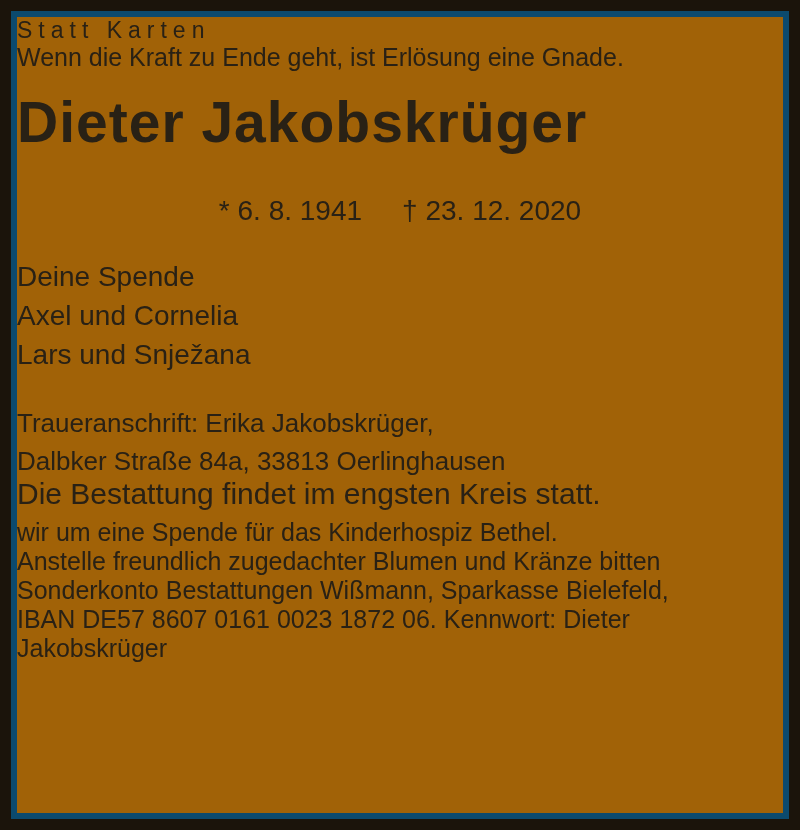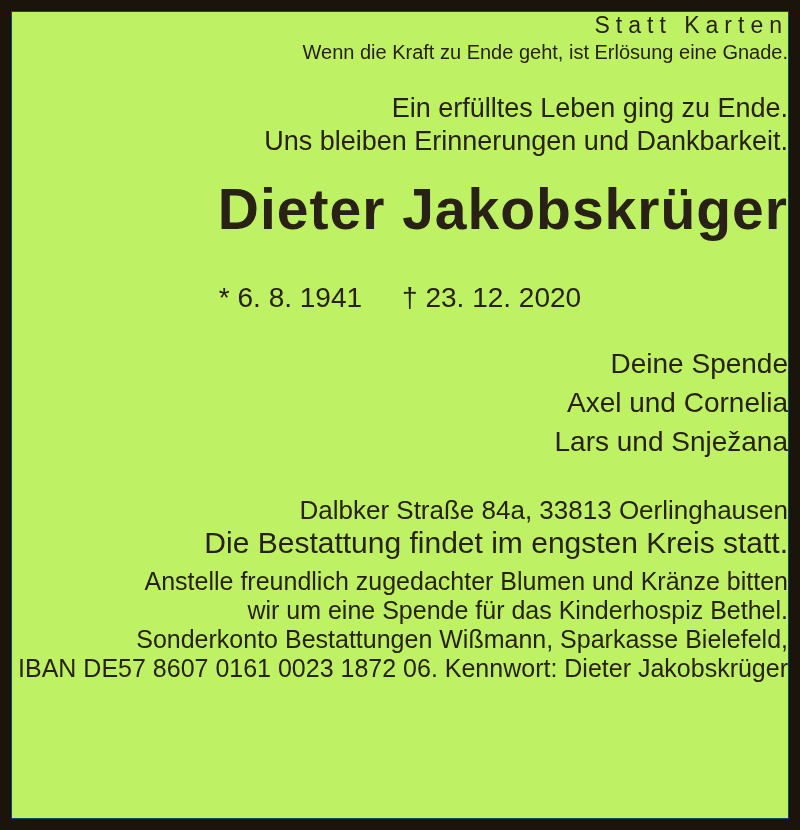--- a/index.html
+++ b/index.html
@@ -12,37 +12,37 @@
     background: #1b140b;
     position: relative;
     font-family: "Liberation Sans", sans-serif;
   }
   .sheet {
     position: absolute;
     top: 11px;
     left: 11px;
     right: 11px;
     bottom: 11px;
-    background: #bef264;
-    border: 1px solid #0c4a6e;
-    text-align: right;
+    background: #a16207;
+    border: 6px solid #0c4a6e;
+    text-align: left;
     color: #292115;
     overflow: hidden;
   }
   .sheet p { margin: 0; }
 
   .preline {
     margin-top: 32px;
     font-size: 23px;
     line-height: 26px;
     letter-spacing: 6px;
   }
   .motto {
     margin-top: 30px;
-    font-size: 20px;
+    font-size: 25px;
     line-height: 28px;
   }
   .intro {
     margin-top: 26px;
     font-size: 27px;
     line-height: 33px;
   }
   .deceased-name {
     margin-top: 16px;
     font-size: 57px;
@@ -81,44 +81,41 @@
 </style>
 </head>
 <body>
 
 <div class="sheet">
 
   <p class="preline">Statt Karten</p>
 
   <p class="motto">Wenn die Kraft zu Ende geht, ist Erlösung eine Gnade.</p>
 
-  <div class="intro">
-    <p>Ein erfülltes Leben ging zu Ende.</p>
-    <p>Uns bleiben Erinnerungen und Dankbarkeit.</p>
-  </div>
 
   <h1 class="deceased-name">Dieter Jakobskrüger</h1>
 
   <div class="dates">
     <span>* 6. 8. 1941</span>
     <span>† 23. 12. 2020</span>
   </div>
 
   <div class="family">
     <p>Deine Spende</p>
     <p>Axel und Cornelia</p>
     <p>Lars und Snježana</p>
   </div>
 
   <div class="address">
+    <p>Traueranschrift: Erika Jakobskrüger,</p>
     <p>Dalbker Straße 84a, 33813 Oerlinghausen</p>
   </div>
 
   <p class="funeral">Die Bestattung findet im engsten Kreis statt.</p>
 
   <div class="donation">
+    <p>wir um eine Spende für das Kinderhospiz Bethel.</p>
     <p>Anstelle freundlich zugedachter Blumen und Kränze bitten</p>
-    <p>wir um eine Spende für das Kinderhospiz Bethel.</p>
     <p>Sonderkonto Bestattungen Wißmann, Sparkasse Bielefeld,</p>
     <p>IBAN DE57 8607 0161 0023 1872 06. Kennwort: Dieter Jakobskrüger</p>
   </div>
 
 </div>
 
 </body></html>

